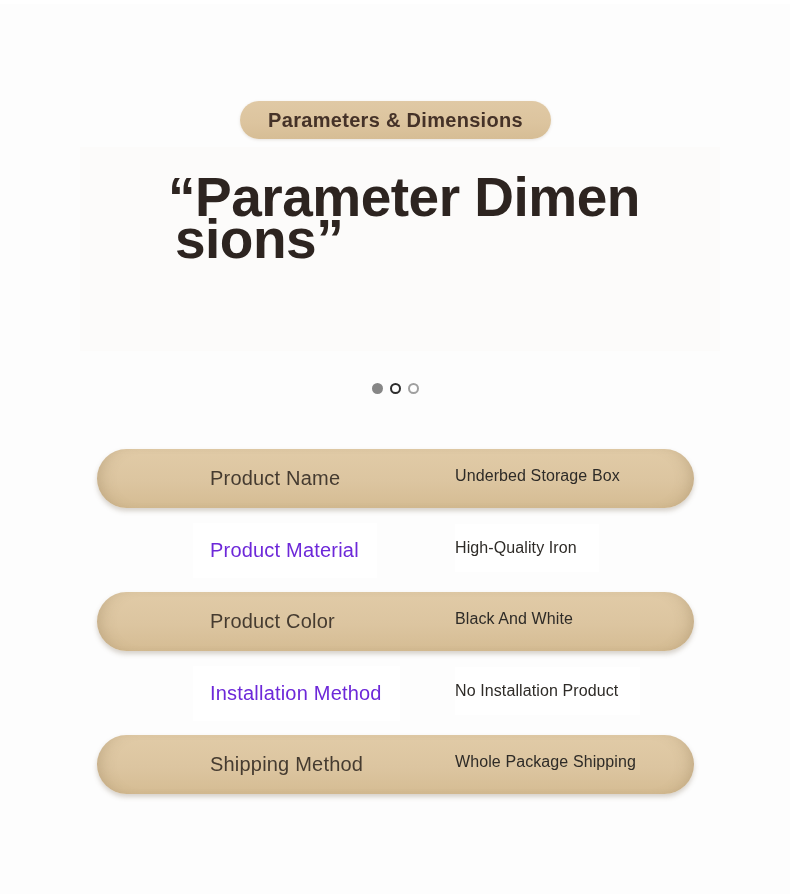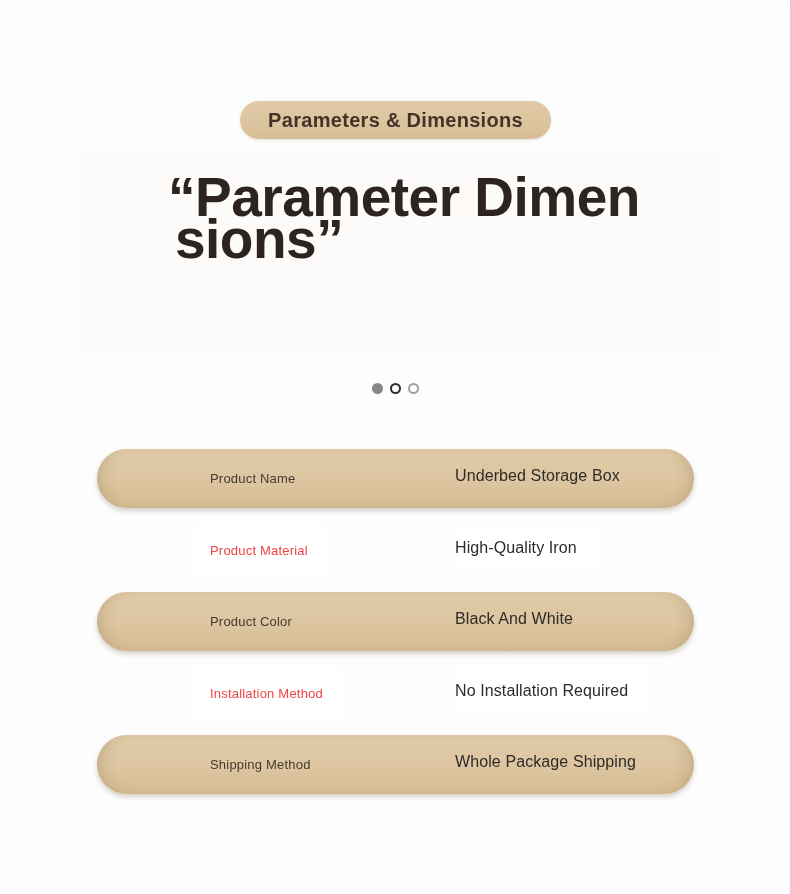--- a/index.html
+++ b/index.html
@@ -95,33 +95,33 @@
   .row--plain { background: transparent; }
 
   .cell {
     position: absolute;
     top: 0; height: 59px;
     display: flex; align-items: center;
   }
   .cell--label {
     left: 96px;
     padding: 0 18px 0 17px;
-    font-size: 13px;
+    font-size: 20px;
     letter-spacing: 0.2px;
     color: #453b30;
   }
   .cell--value {
     left: 358px;
     padding: 0 22px 0 0;
     font-size: 16px;
     letter-spacing: 0.1px;
     color: #2e2b27;
     transform: translateY(-3px);
   }
-  .row--plain .cell--label { background: #ffffff; top: 2px; height: 55px; color: #ef4444; }
+  .row--plain .cell--label { background: #ffffff; top: 2px; height: 55px; color: #6d28d9; }
   .row--plain .cell--value { background: #ffffff; top: 6px; height: 48px; }
 </style>
 </head>
 <body>
 
 <div class="page">
 
   <div class="hero-panel"></div>
 
   <div class="badge">
@@ -149,21 +149,21 @@
       <div class="cell cell--value">High-Quality Iron</div>
     </div>
 
     <div class="row row--tan">
       <div class="cell cell--label">Product Color</div>
       <div class="cell cell--value">Black And White</div>
     </div>
 
     <div class="row row--plain">
       <div class="cell cell--label">Installation Method</div>
-      <div class="cell cell--value">No Installation Required</div>
+      <div class="cell cell--value">No Installation Product</div>
     </div>
 
     <div class="row row--tan">
       <div class="cell cell--label">Shipping Method</div>
       <div class="cell cell--value">Whole Package Shipping</div>
     </div>
 
     <div class="row row--plain">
     </div>
 

